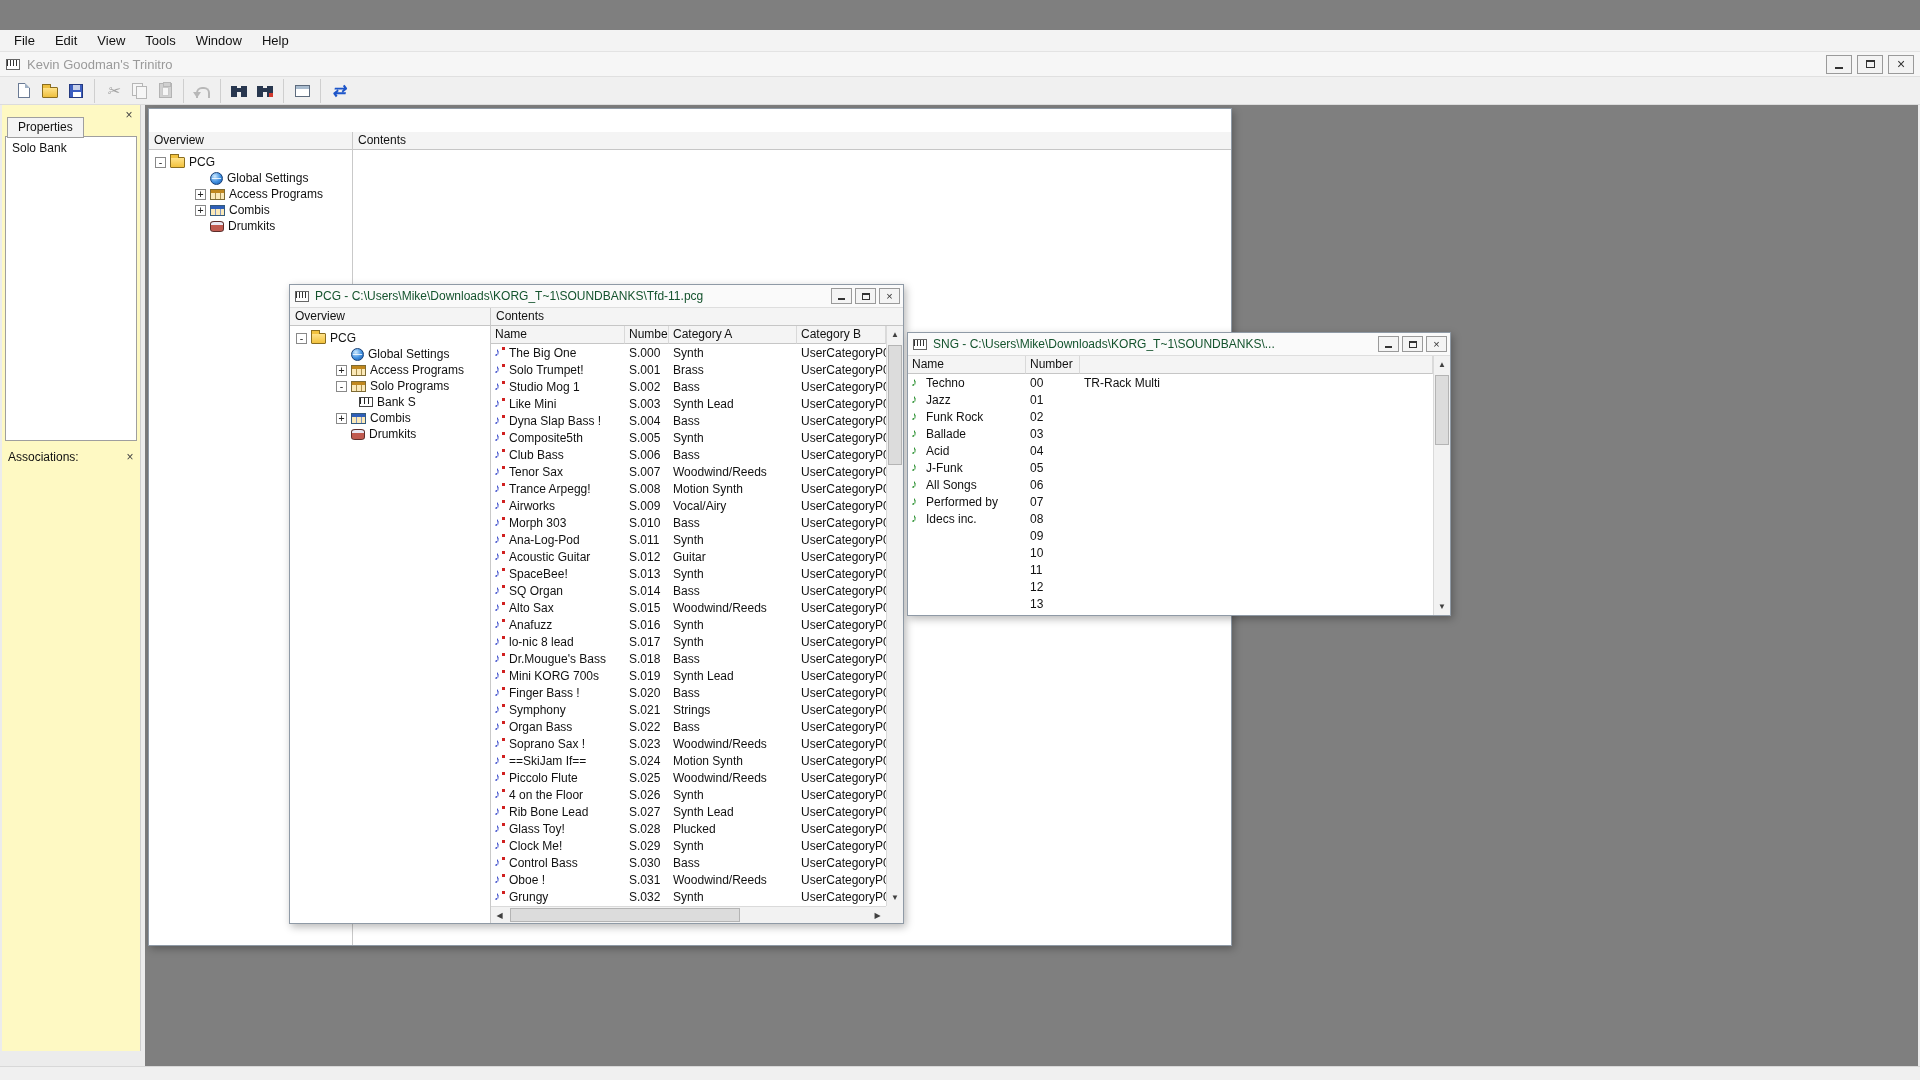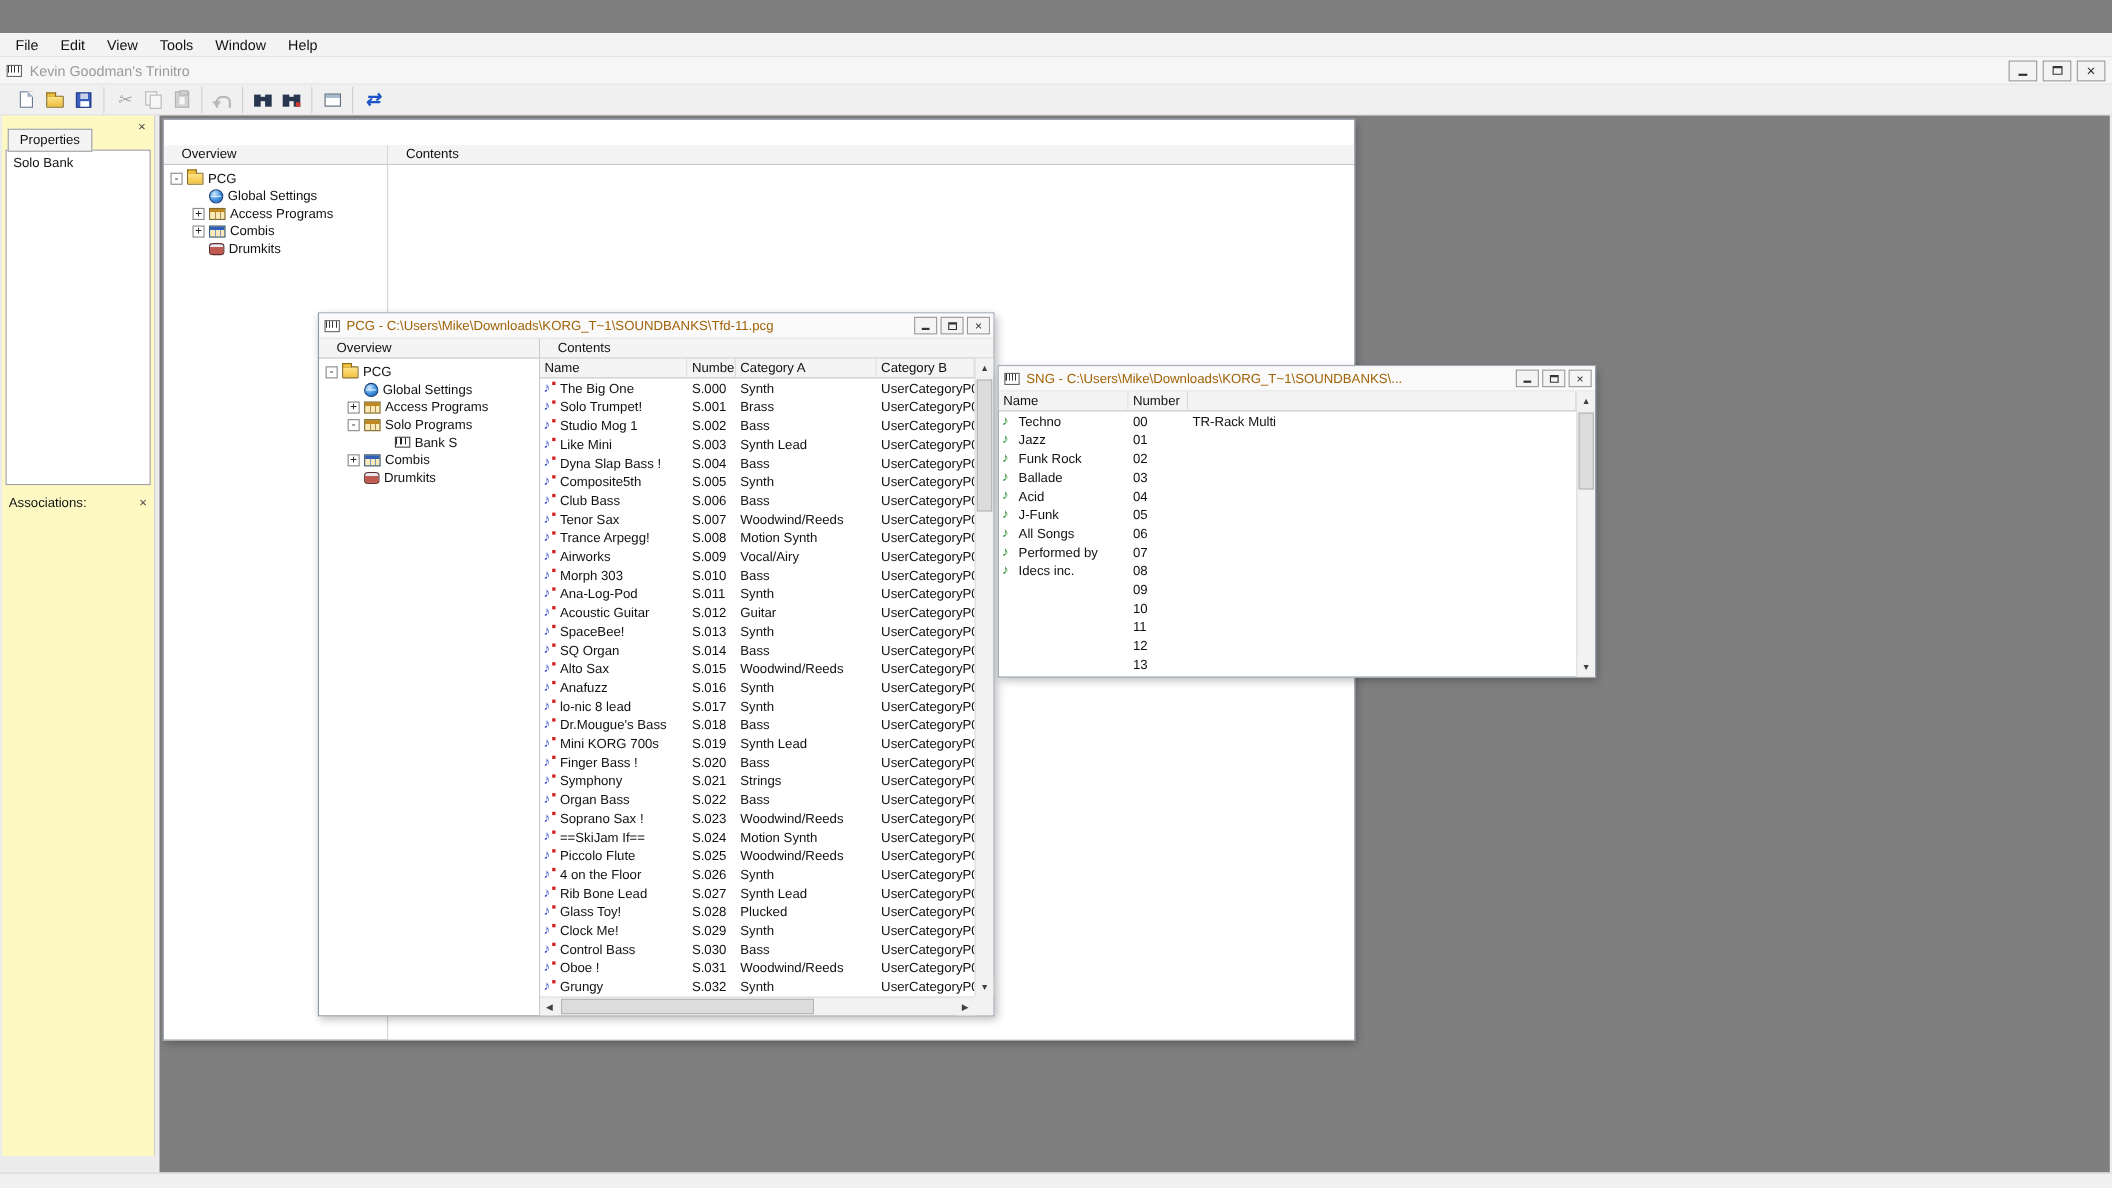--- a/index.html
+++ b/index.html
@@ -81,37 +81,37 @@
 
 #statusbar{position:absolute;left:0;right:0;bottom:0;height:14px;background:#f0f0f0;border-top:1px solid #d8d8d8}
 #mdi{position:absolute;left:145px;top:75px;right:2px;bottom:14px;background:#7f7f7f;overflow:hidden}
 
 
 .window{position:absolute;background:#fff;border:1px solid #8f9aa6;box-shadow:2px 3px 8px rgba(0,0,0,.28)}
 #win-untitled{left:3px;top:3px;width:1084px;height:838px;z-index:1}
 #win-tfd{left:144px;top:179px;width:615px;height:640px;z-index:2}
 #win-sng{left:762px;top:227px;width:544px;height:284px;z-index:3}
 .ctitle{height:23px;background:#fafafa;border-bottom:1px solid #dedede;display:flex;align-items:center;padding:0 3px 0 5px}
-.ctitle-text{font-size:12px;color:#a16207;margin-left:6px;flex:1;white-space:nowrap;overflow:hidden}
+.ctitle-text{font-size:12px;color:#14532d;margin-left:6px;flex:1;white-space:nowrap;overflow:hidden}
 #win-untitled .ctitle-text{color:#8f98a8}
 .cbtns{display:flex}
 .cbtn{width:21px;height:16px;border:1px solid #9a9a9a;background:#f4f4f4;display:flex;align-items:center;justify-content:center;margin-left:3px;cursor:pointer}
 .cbtn .g-min{width:7px;margin-top:6px}
 .cbtn .g-max{width:8px;height:7px}
 .cbtn .g-close::before{font-size:11px}
 .cbody{position:absolute;top:23px;left:0;right:0;bottom:0;display:flex}
 .pane{height:100%}
 .pane.left{border-right:1px solid #c9c9c9}
 #win-untitled .pane.left{width:204px}
 #win-tfd .pane.left{width:201px}
 .pane.right{flex:1;position:relative;min-width:0}
-.pane-header{height:18px;background:#f4f4f4;border-bottom:1px solid #c6c6c6;padding:1px 0 0 16px;font-size:12px;white-space:nowrap;overflow:hidden}
+.pane-header{height:18px;background:#f4f4f4;border-bottom:1px solid #c6c6c6;padding:1px 0 0 5px;font-size:12px;white-space:nowrap;overflow:hidden}
 .tree{padding-top:4px}
 .tree-row{height:16px;display:flex;align-items:center;font-size:12px;padding-left:6px;white-space:nowrap;cursor:default}
-.tree-row[data-level="1"]{padding-left:26px}
+.tree-row[data-level="1"]{padding-left:46px}
 .tree-row[data-level="2"]{padding-left:54px}
 .expand{width:11px;height:11px;border:1px solid #898989;background:#fff;font-size:10px;line-height:9px;text-align:center;margin-right:4px;flex:none;color:#222;font-family:"DejaVu Sans Mono",monospace}
 .expand[data-exp=""]{visibility:hidden}
 .tree-row .ticon{margin-right:4px}
 .tree-label{white-space:nowrap}
 
 
 [data-icon="folder-icon"]{width:15px;height:11px;background:linear-gradient(#ffe289,#f2c23e);border:1px solid #8a6d1f;border-radius:1px;position:relative;margin-top:1px}
 [data-icon="folder-icon"]::before{content:"";position:absolute;top:-4px;left:-1px;width:7px;height:3px;background:#f2c23e;border:1px solid #8a6d1f;border-bottom:none}
 [data-icon="globe-icon"]{width:13px;height:13px;border-radius:50%;background:radial-gradient(circle at 35% 30%,#cdeaff,#3f8fe0 55%,#1c5aa8);border:1px solid #163f77;position:relative}

